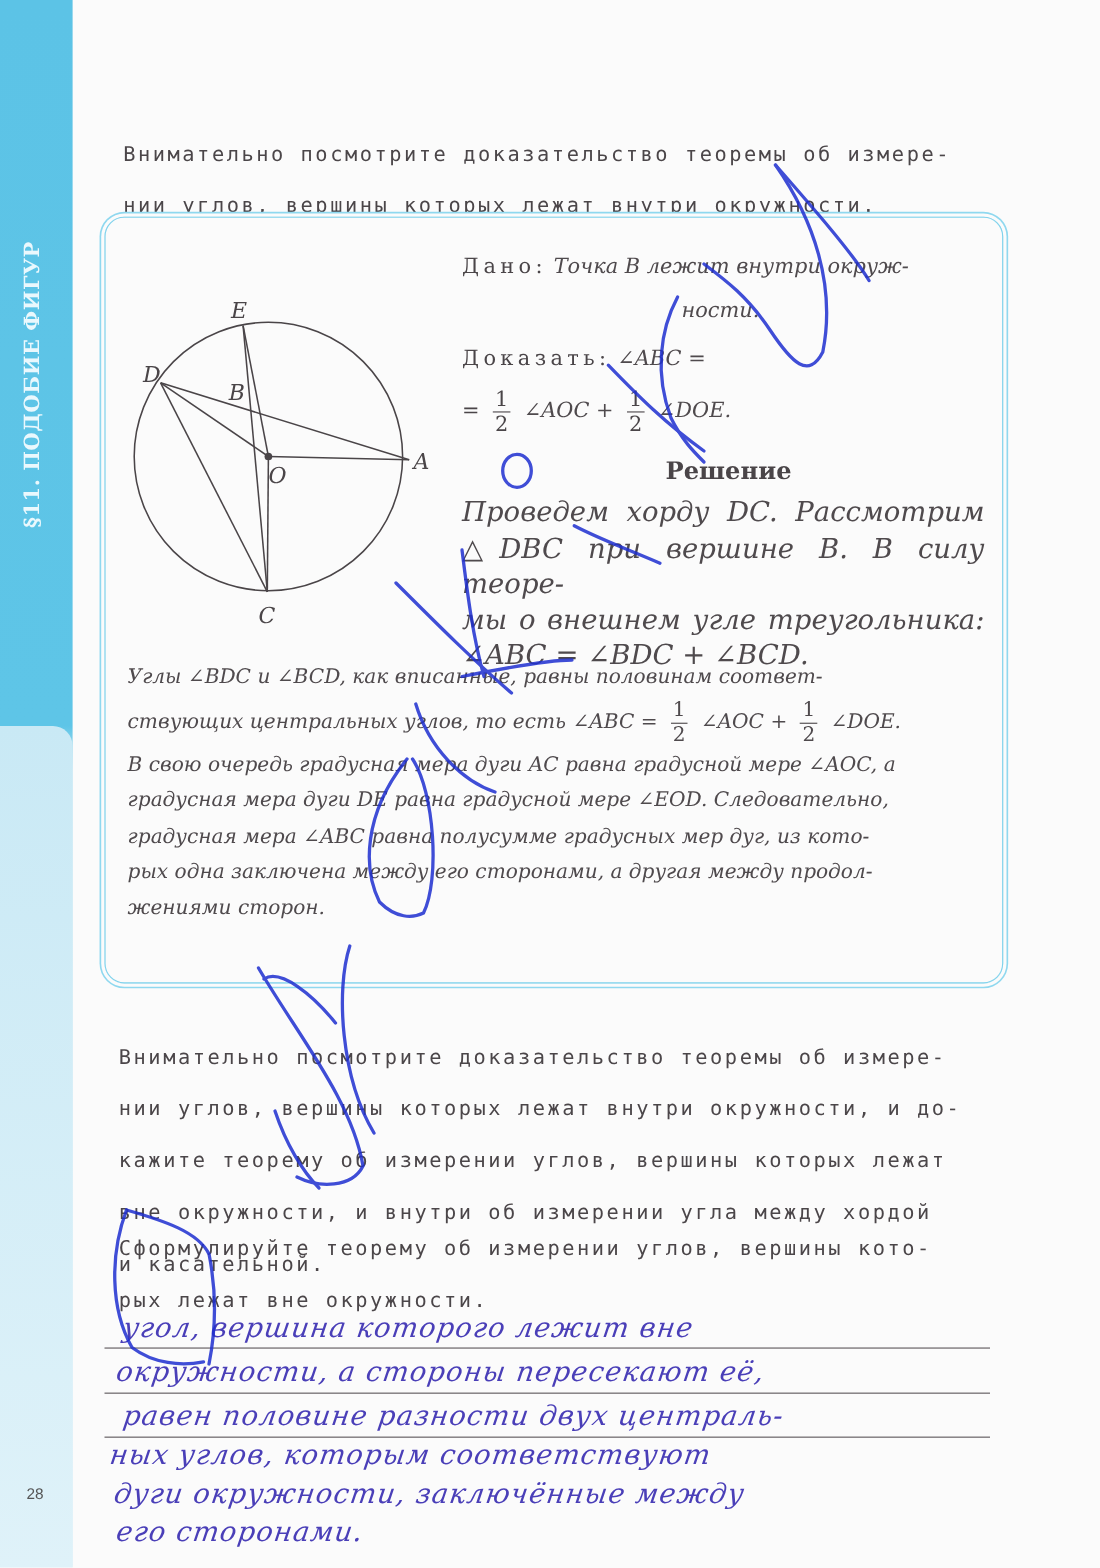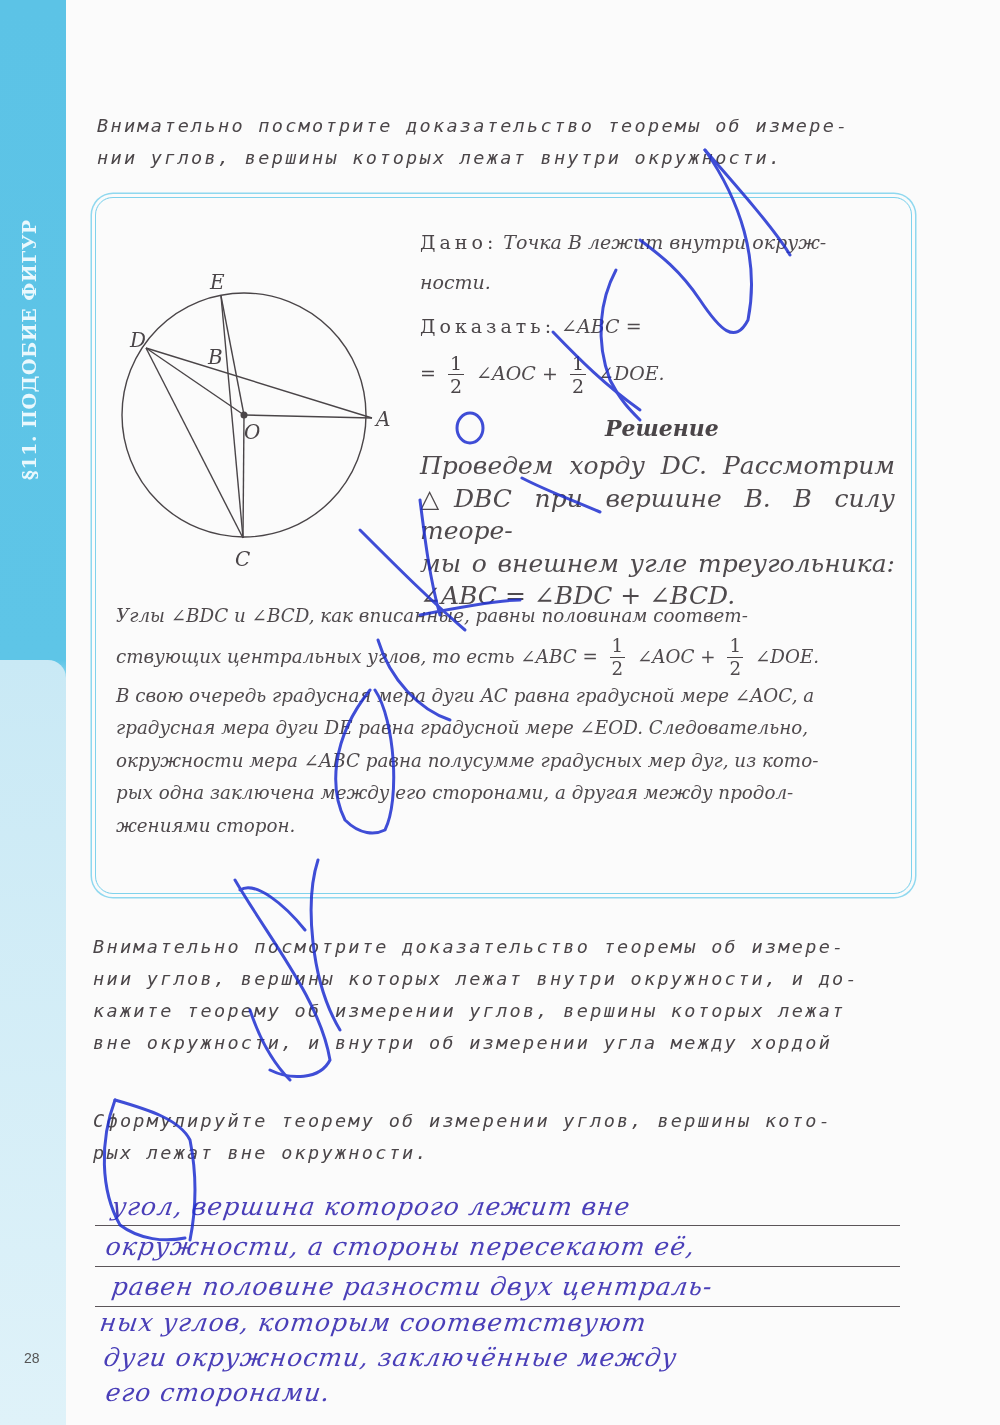--- a/index.html
+++ b/index.html
@@ -25,39 +25,39 @@
     font-size:19px; letter-spacing:0.5px; white-space:nowrap;
   }
   .page-number {
     position:absolute; left:24px; top:1350px;
     font-family:"Liberation Sans", sans-serif; font-size:14px; color:#555;
   }
   .mono-text {
     position:absolute; font-family:"DejaVu Sans Mono", monospace;
     font-size:18.5px; letter-spacing:2.3px; line-height:32px; color:#4b4649;
   }
-  .mono-text p { margin:0; white-space:nowrap;font-style:italic; }
+  .mono-text p { margin:15px; white-space:nowrap; }
   .proof-box {
     position:absolute; left:95px; top:197px; width:815px; height:695px;
     border:1.5px solid #7fd2ec; border-radius:18px;
     box-shadow:0 0 0 3px #fbfbfb, 0 0 0 4.5px #8fd8ef;
   }
-  .serif-it { font-family:"DejaVu Serif", serif; font-style:italic; color:#4f4a4d; }
+  .serif-it { font-family:"DejaVu Serif", serif; font-style:italic; color:#4f4a4d;text-align:center; }
   .given {
     position:absolute; left:420px; top:222px; width:470px;
     font-family:"DejaVu Serif", serif; font-size:19px; line-height:40px;
   }
   .spaced-bold { font-weight:normal; letter-spacing:4px; color:#4a4548; }
   .formula { position:absolute; font-family:"DejaVu Serif", serif; font-size:19px; color:#4a4548; }
   .frac { display:inline-block; vertical-align:middle; text-align:center; margin:0 6px; line-height:22px; }
   .frac span { display:block; }
   .frac .num { border-bottom:1.3px solid #4a4548; padding:0 2px; }
   .solution-title {
     position:absolute; left:605px; top:415px;
-    font-family:"DejaVu Serif", serif; font-style:italic; font-weight:bold;
+    font-family:"DejaVu Serif", serif; font-weight:bold;
     font-size:22px; color:#4a4548;
   }
   .solution-right {
     position:absolute; left:420px; top:450px; width:475px;
     font-family:"DejaVu Serif", serif; font-style:italic; font-size:25px;
     line-height:32.5px; text-align:justify; text-align-last:justify; color:#4f4a4d;
   }
   .solution-right .last { text-align-last:left; }
   .solution-full {
     position:absolute; left:116px; top:600px; width:776px;
@@ -160,30 +160,31 @@
     </span>
     <span>∠AOC +</span>
     <span class="frac" style="font-style:normal;">
       <span class="num">1</span>
       <span>2</span>
     </span>
     <span>∠DOE.</span>
   </span>
   <span class="ln">В свою очередь градусная мера дуги AC равна градусной мере ∠AOC, а</span>
   <span class="ln">градусная мера дуги DE равна градусной мере ∠EOD. Следовательно,</span>
-  <span class="ln">окружности мера ∠ABC равна полусумме градусных мер дуг, из кото-</span>
+  <span class="ln">градусная мера ∠ABC равна полусумме градусных мер дуг, из кото-</span>
   <span class="ln">рых одна заключена между его сторонами, а другая между продол-</span>
   <span class="ln">жениями сторон.</span>
 </div>
 
 <div class="mono-text" style="left:93px; top:931px;">
   <p>Внимательно посмотрите доказательство теоремы об измере-</p>
   <p>нии углов, вершины которых лежат внутри окружности, и до-</p>
   <p>кажите теорему об измерении углов, вершины которых лежат</p>
   <p>вне окружности, и внутри об измерении угла между хордой</p>
+  <p>и касательной.</p>
 </div>
 
 <div class="mono-text" style="left:93px; top:1105px;">
   <p>Сформулируйте теорему об измерении углов, вершины кото-</p>
   <p>рых лежат вне окружности.</p>
 </div>
 
 <div class="answer-area">
   <div class="answer-line" style="top:50px;"></div>
   <div class="answer-line" style="top:91px;"></div>

